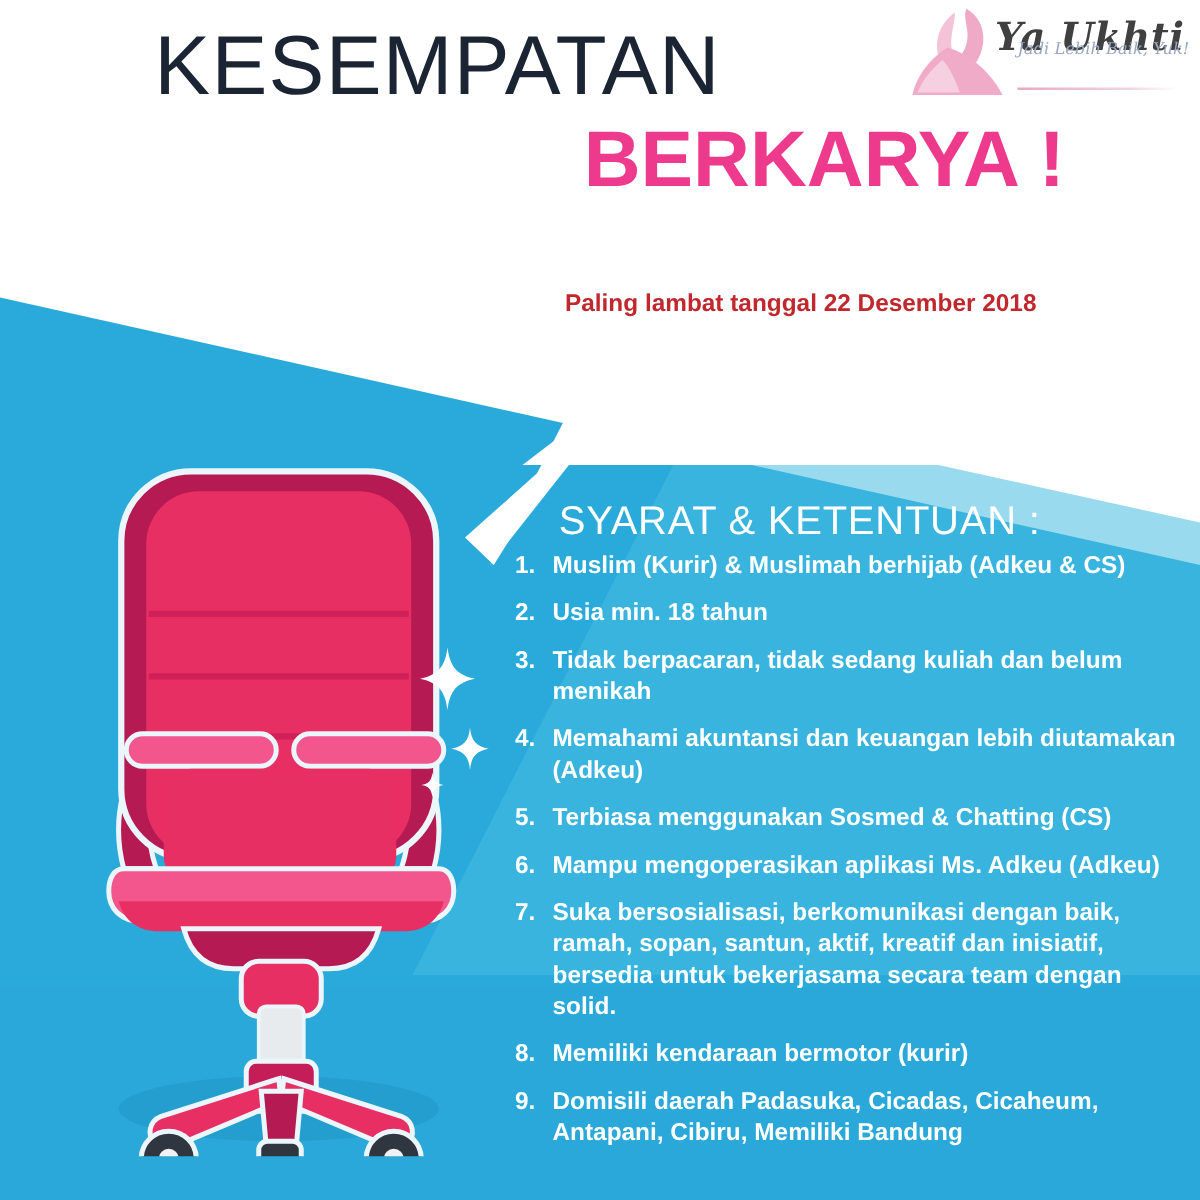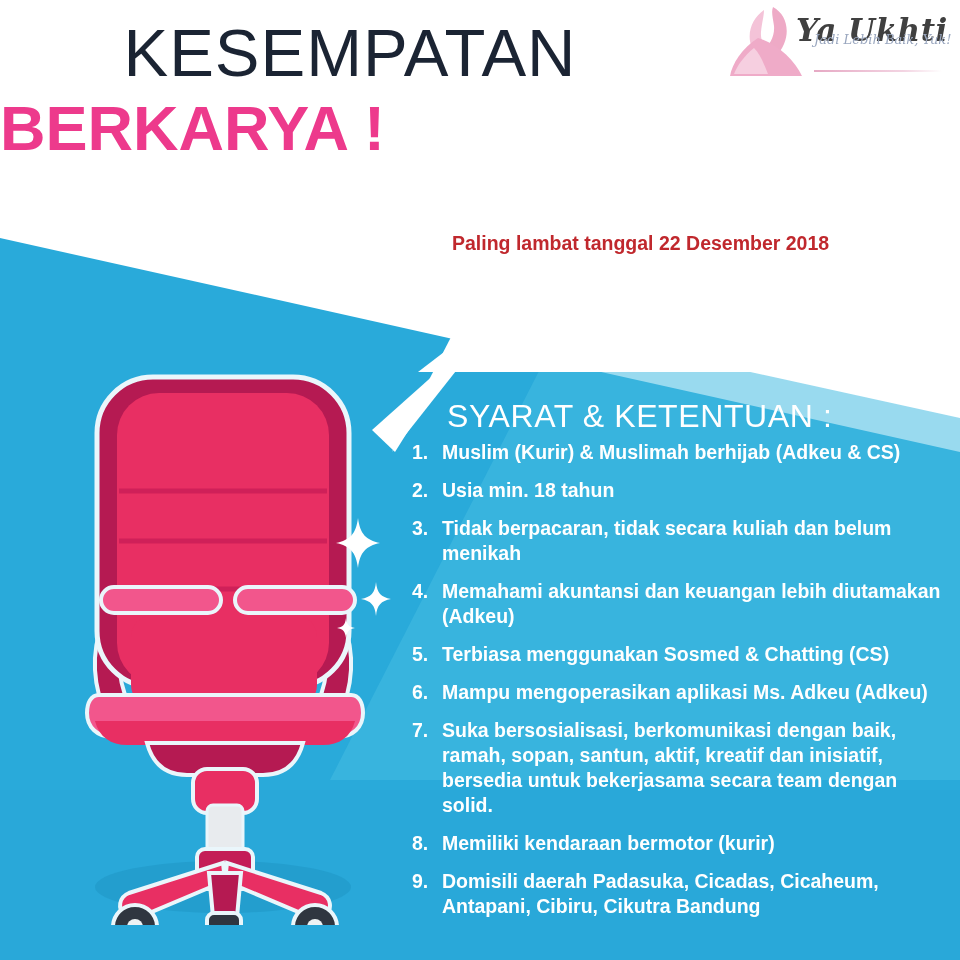--- a/index.html
+++ b/index.html
@@ -75,21 +75,21 @@
     font-size: 67px;
     font-weight: 400;
     letter-spacing: 1px;
     white-space: nowrap;
   }
   .title-accent {
     position: absolute;
     left: 0;
     top: 92px;
     width: 852px;
-    text-align: left;
+    text-align: right;
     color: #ed3a8c;
     font-size: 63px;
     font-weight: bold;
     letter-spacing: 0px;
     white-space: nowrap;
   }
   .subtitle {
     position: absolute;
     left: 0;
     top: 174px;
@@ -220,21 +220,21 @@
     <div class="req-item">
       <span class="req-num">1.</span>
       <span class="req-text">Muslim (Kurir) &amp; Muslimah berhijab (Adkeu &amp; CS)</span>
     </div>
     <div class="req-item">
       <span class="req-num">2.</span>
       <span class="req-text">Usia min. 18 tahun</span>
     </div>
     <div class="req-item">
       <span class="req-num">3.</span>
-      <span class="req-text">Tidak berpacaran, tidak secara kuliah dan belum menikah</span>
+      <span class="req-text">Tidak berpacaran, tidak sedang kuliah dan belum menikah</span>
     </div>
     <div class="req-item">
       <span class="req-num">4.</span>
       <span class="req-text">Memahami akuntansi dan keuangan lebih diutamakan (Adkeu)</span>
     </div>
     <div class="req-item">
       <span class="req-num">5.</span>
       <span class="req-text">Terbiasa menggunakan Sosmed &amp; Chatting (CS)</span>
     </div>
     <div class="req-item">
@@ -244,21 +244,21 @@
     <div class="req-item">
       <span class="req-num">7.</span>
       <span class="req-text">Suka bersosialisasi, berkomunikasi dengan baik, ramah, sopan, santun, aktif, kreatif dan inisiatif, bersedia untuk bekerjasama secara team dengan solid.</span>
     </div>
     <div class="req-item">
       <span class="req-num">8.</span>
       <span class="req-text">Memiliki kendaraan bermotor (kurir)</span>
     </div>
     <div class="req-item">
       <span class="req-num">9.</span>
-      <span class="req-text">Domisili daerah Padasuka, Cicadas, Cicaheum, Antapani, Cibiru, Cikutra Bandung</span>
+      <span class="req-text">Domisili daerah Padasuka, Cicadas, Cicaheum, Antapani, Cibiru, Memiliki Bandung</span>
     </div>
   </div>
 
   <svg class="chair" viewBox="0 0 340 560">
 
     <ellipse cx="168" cy="522" rx="128" ry="26" fill="#1f96c4" opacity="0.55"></ellipse>
 
     <path d="M60 232 C38 268 36 300 44 330 L70 330 C60 300 62 268 80 236 Z" fill="#b51a52" stroke="#eaf6fb" stroke-width="4"></path>
     <path d="M276 232 C298 268 300 300 292 330 L266 330 C276 300 274 268 256 236 Z" fill="#b51a52" stroke="#eaf6fb" stroke-width="4"></path>
 

